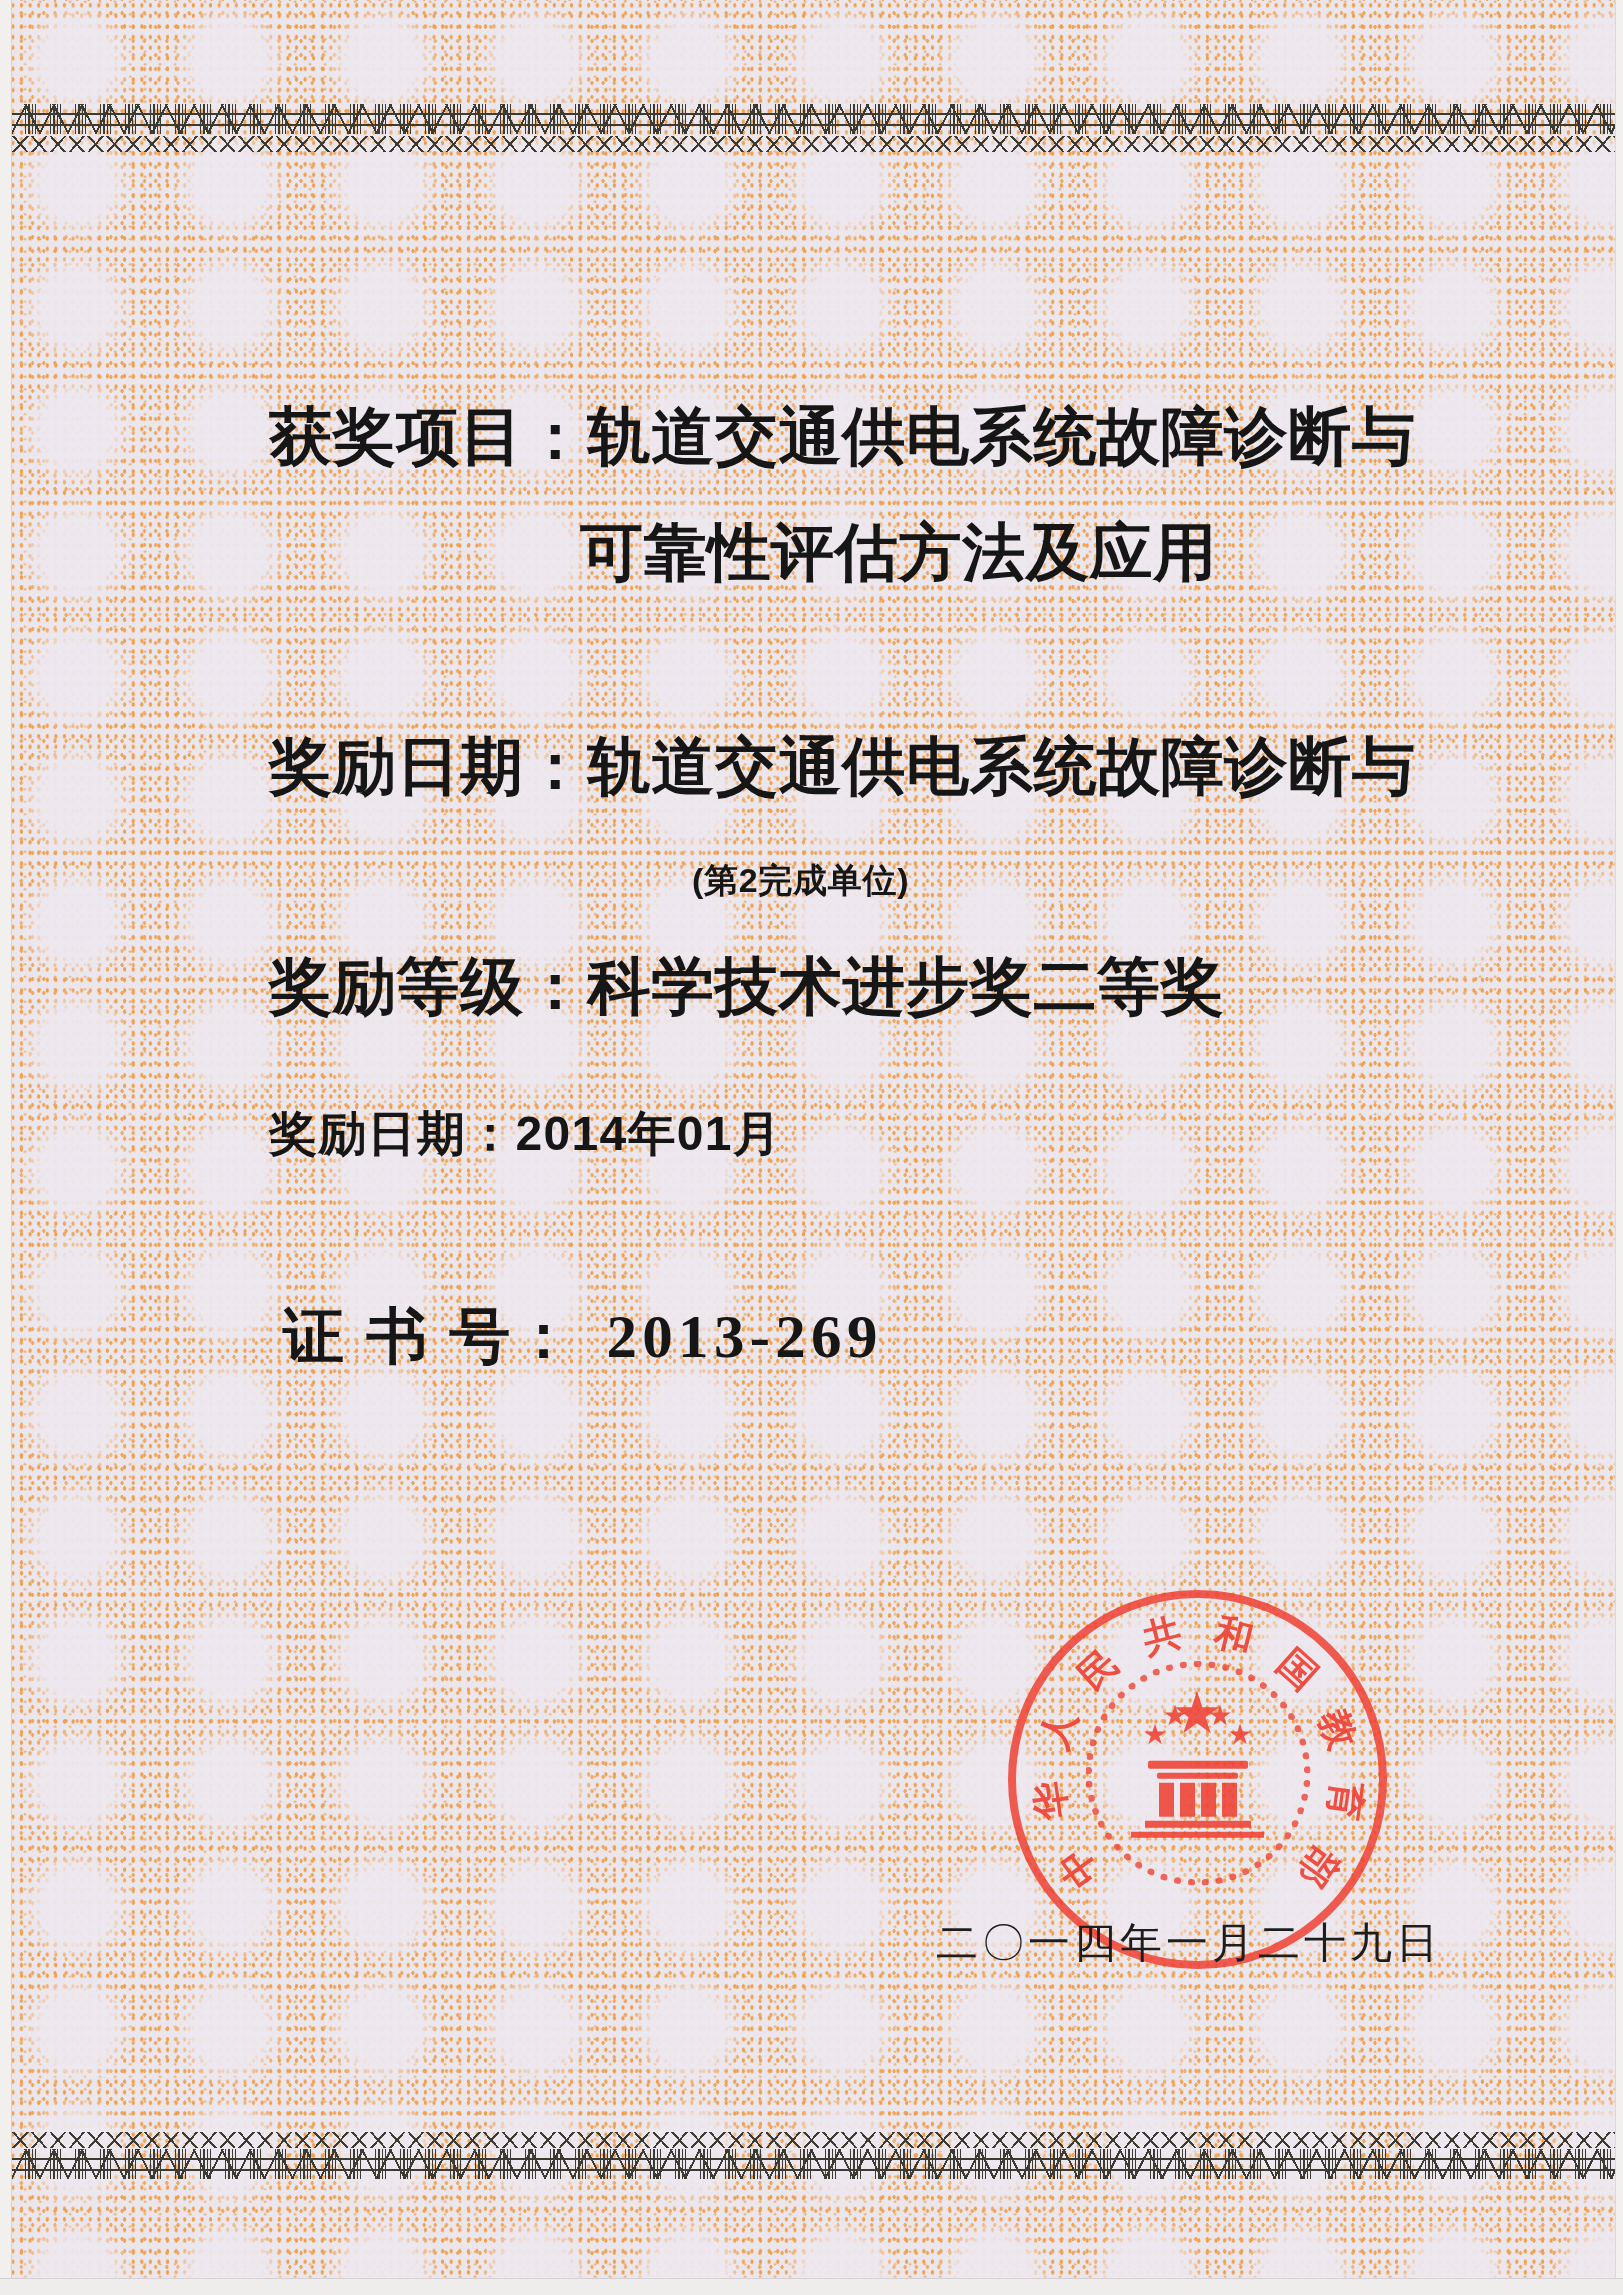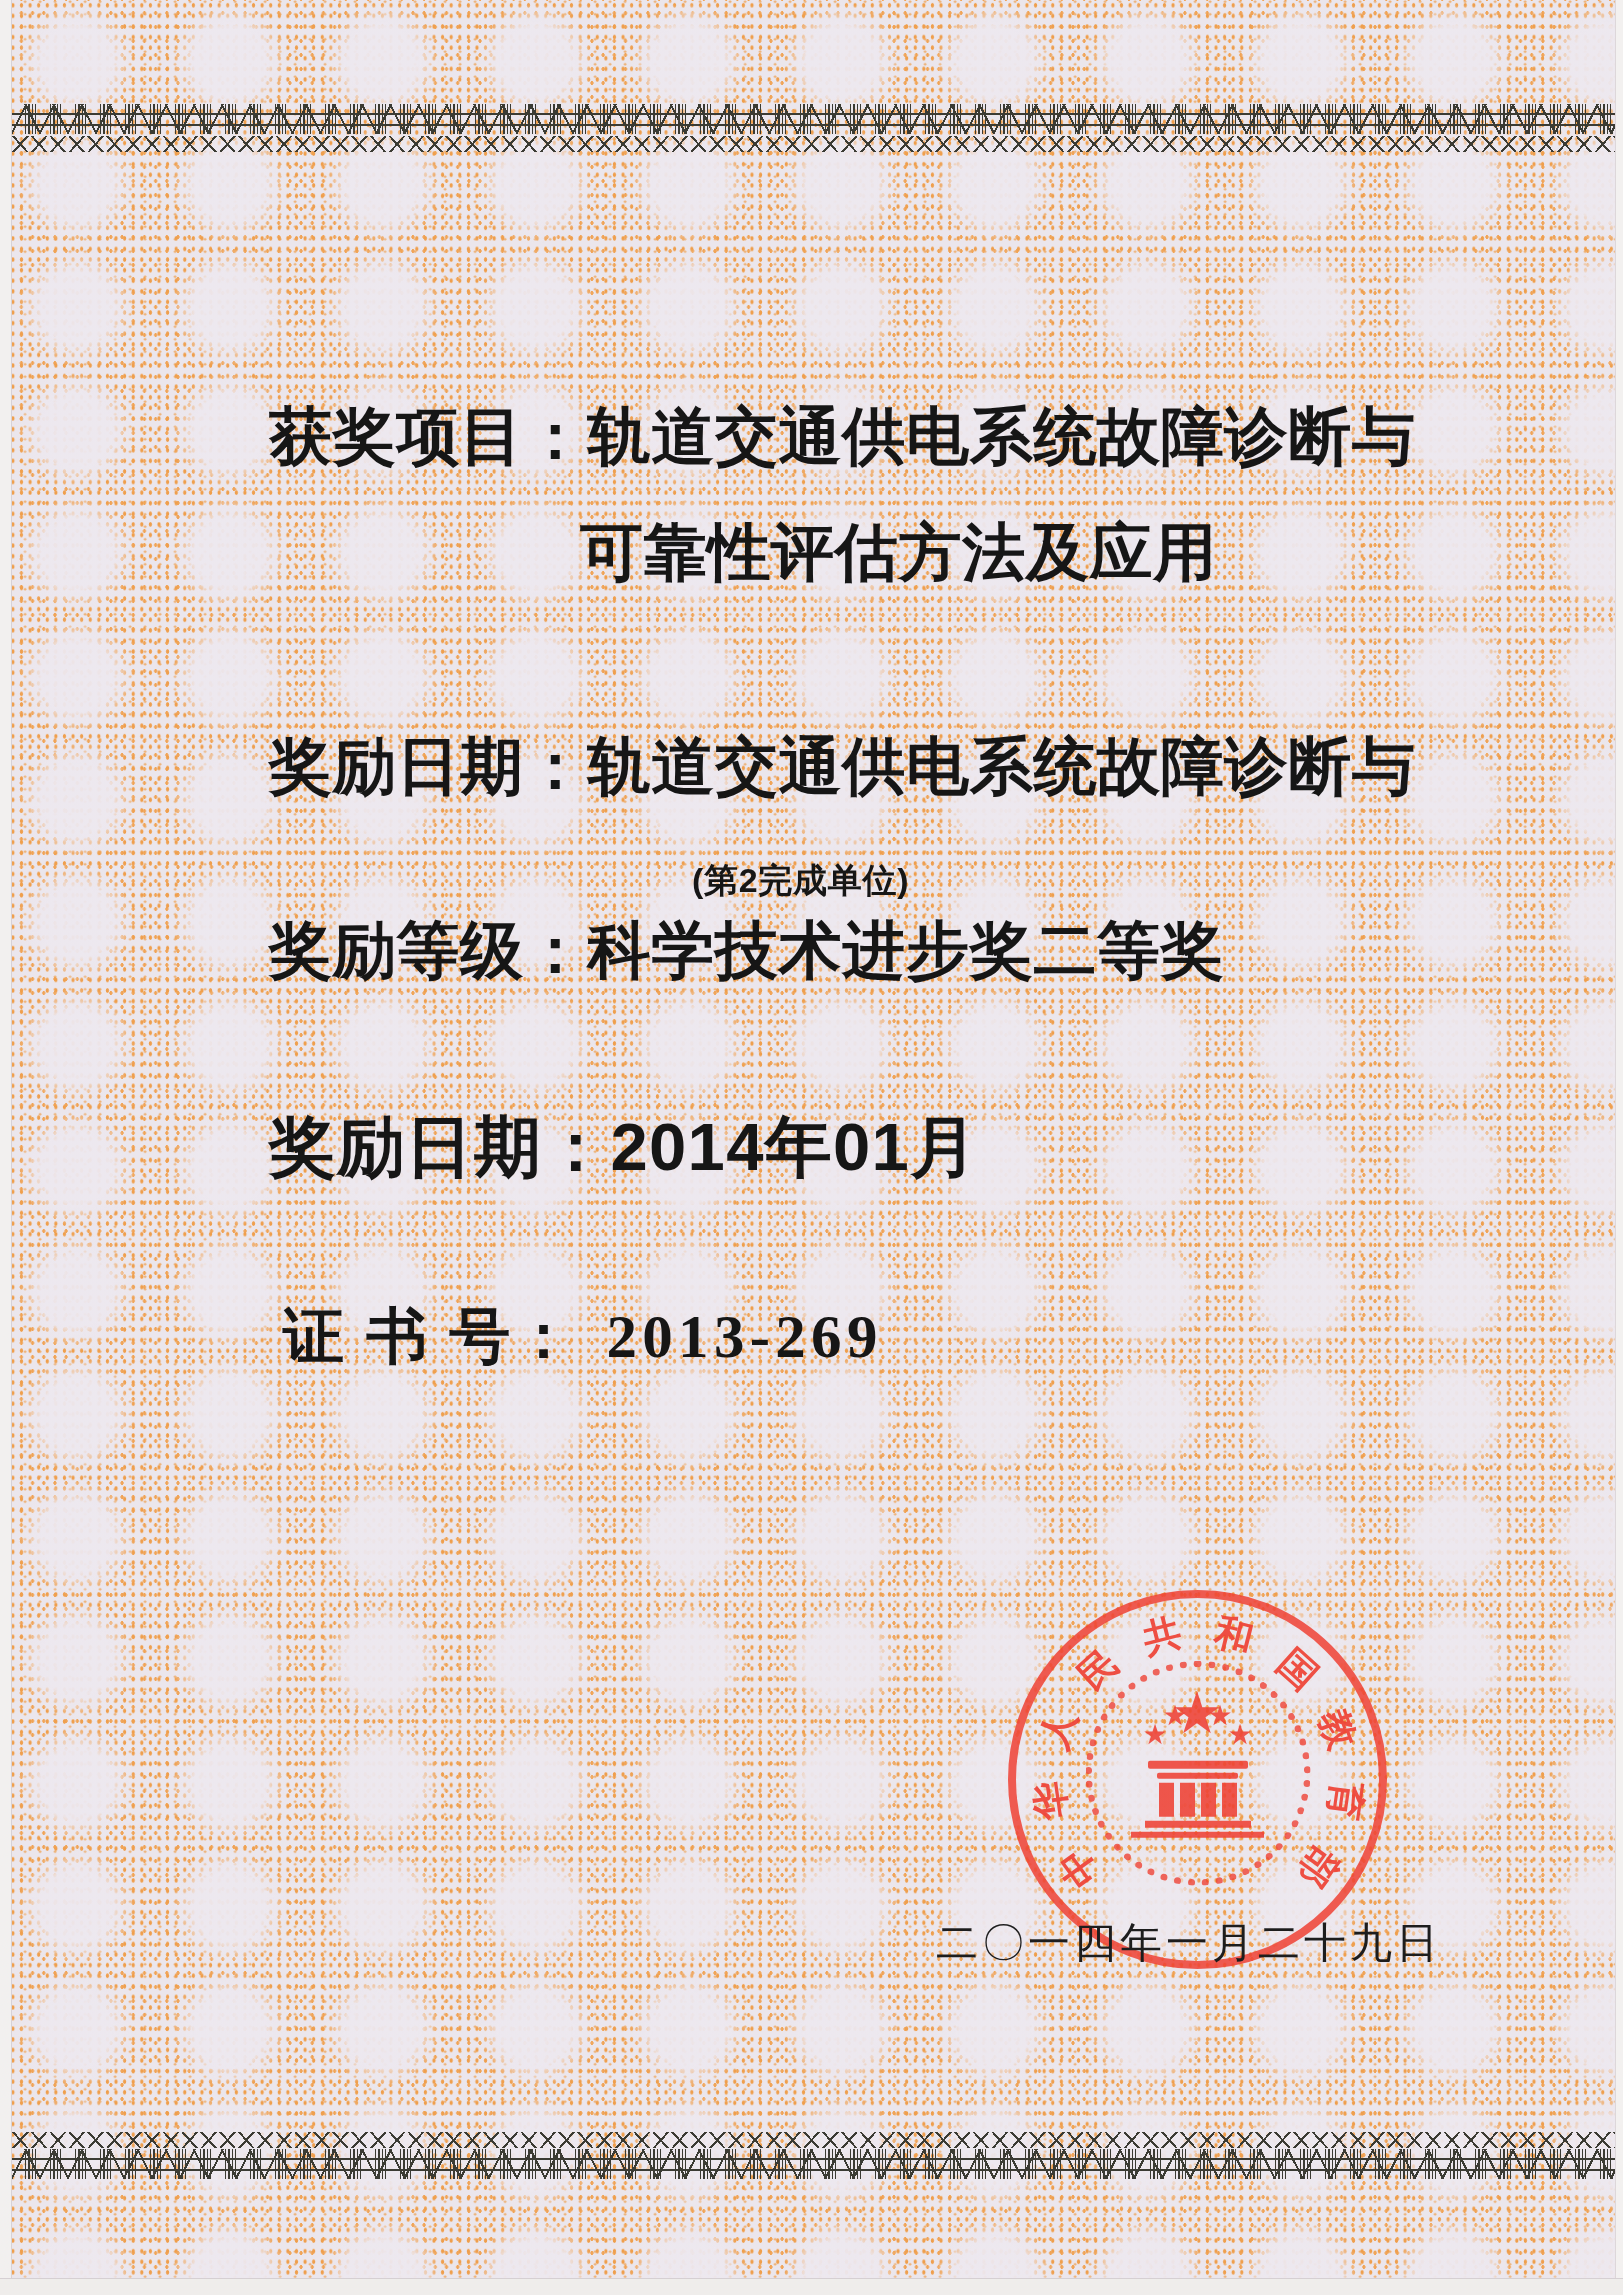--- a/index.html
+++ b/index.html
@@ -40,22 +40,22 @@
   #band-top-dense{top:104px;}
   #band-top-diamond{top:136px;}
   #band-bottom-diamond{top:2132px;}
   #band-bottom-dense{top:2149px;}
 
   .line{position:absolute;font-weight:700;color:#161616;white-space:nowrap;z-index:2;}
   .l1{left:269px;top:394px;font-size:63px;letter-spacing:0.7px;}
   .l2{left:580px;top:510px;font-size:63px;letter-spacing:0.7px;}
   .l3{left:269px;top:724px;font-size:63px;letter-spacing:0.7px;}
   .l4{left:692px;top:858px;font-size:34px;letter-spacing:0.7px;}
-  .l5{left:269px;top:908px;font-size:63px;letter-spacing:0.7px;}
-  .l6{left:269px;top:1102px;font-size:67px;letter-spacing:1.3px;}
+  .l5{left:269px;top:944px;font-size:63px;letter-spacing:0.7px;}
+  .l6{left:269px;top:1102px;font-size:48px;letter-spacing:1.3px;}
   .l7{left:283px;top:1296px;font-size:61px;letter-spacing:2.6px;}
   .l7 .val{margin-left:30px;letter-spacing:5.3px;font-family:Liberation Serif, serif;}
 
   
   .seal{position:absolute;left:1008px;top:1590px;width:379px;height:379px;z-index:1;}
   .seal-ring{position:absolute;inset:0;border:8.6px solid rgba(238,65,52,0.85);border-radius:50%;}
   .seal-arc span{
     position:absolute;left:50%;top:50%;
     width:44px;height:44px;margin:-22px 0 0 -22px;
     display:flex;align-items:center;justify-content:center;

